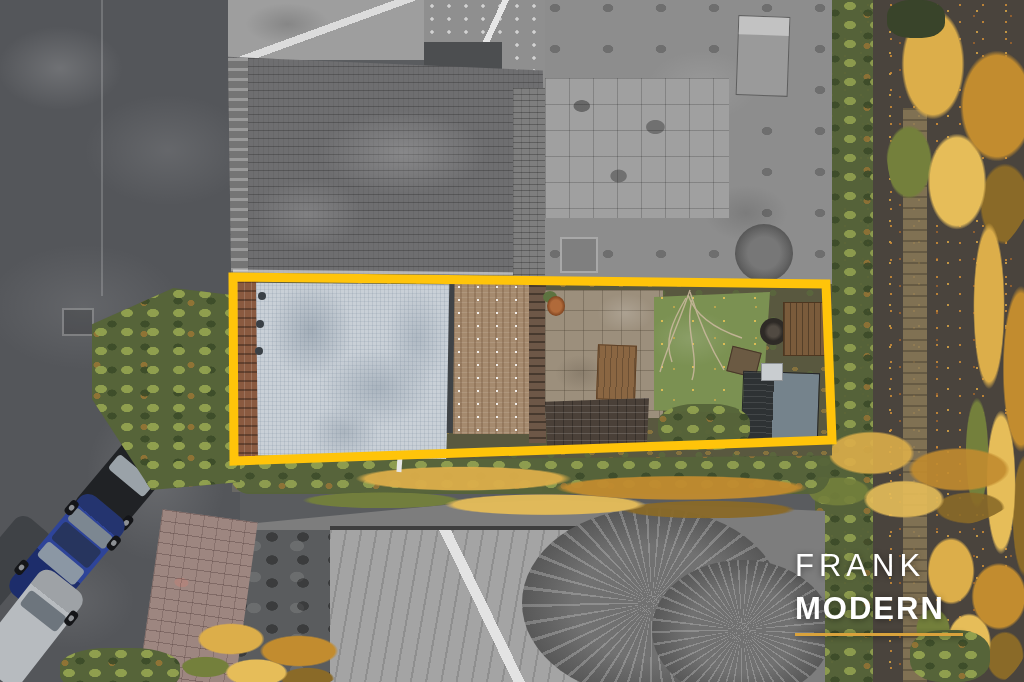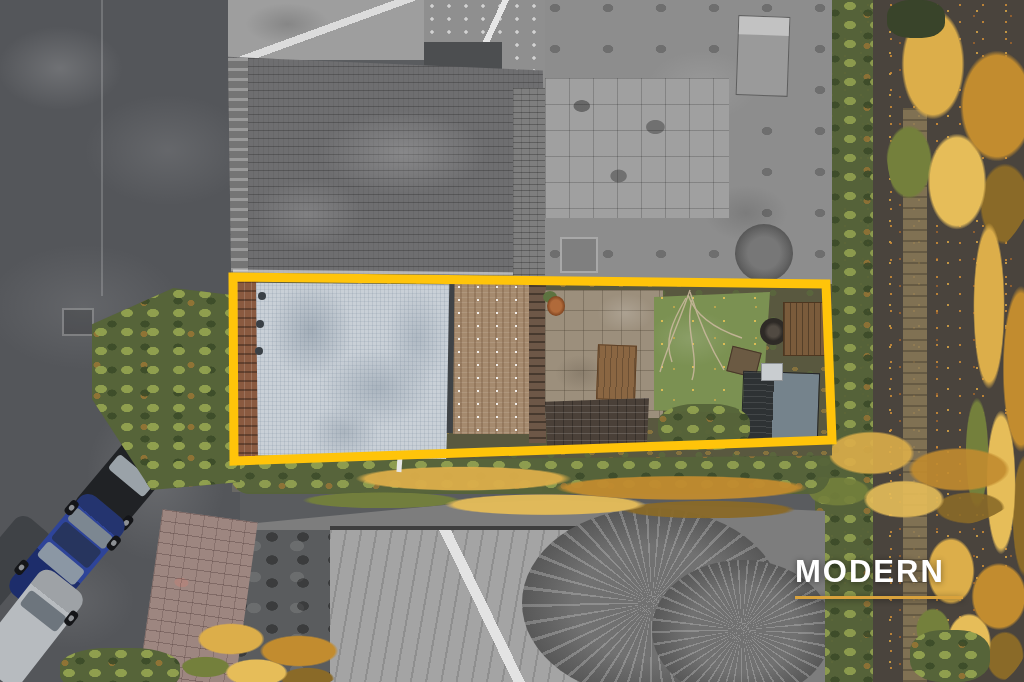--- a/index.html
+++ b/index.html
@@ -194,21 +194,21 @@
       repeating-linear-gradient(90deg, rgba(0,0,0,.25) 0 1px, transparent 1px 9px);}
   .pipe{left:397px;top:455px;width:5px;height:17px;background:#e6e6e6;transform:rotate(4deg);}
 
   
   .hedge-left{left:92px;top:288px;width:148px;height:202px;
     clip-path:polygon(0 18%,55% 0,100% 4%,100% 96%,40% 100%,0 55%);}
 
   
   .wm{left:795px;top:550px;width:180px;filter:drop-shadow(0 1px 3px rgba(0,0,0,.45));}
   .wm-l1{font-size:31px;font-weight:400;letter-spacing:5px;line-height:1;}
-  .wm-l2{font-size:31px;font-weight:700;letter-spacing:2px;line-height:1;margin-top:6px;}
+  .wm-l2{font-size:31px;font-weight:700;letter-spacing:2px;line-height:1;margin-top:12px;}
   .wm-rule{width:168px;height:3px;margin-top:9px;}
 
   svg.border-overlay{position:absolute;left:0;top:0;pointer-events:none;}
 </style>
 </head>
 <body>
 
 <div class="scene">
 
   <div class="abs road-left"></div>
@@ -320,17 +320,18 @@
   <div class="abs white-box"></div>
   <div class="abs bush-in greens"></div>
   <div class="abs dark-wall"></div>
   <div class="abs pipe"></div>
 
   <svg class="border-overlay" width="1024" height="682">
     <polygon fill="none" stroke-linejoin="miter" points="233,277 826,284 832,440 234,461" stroke="#ffc40a" stroke-width="9"></polygon>
   </svg>
 
   <div class="abs wm">
+    <div class="wm-l1" style="color: rgb(255, 255, 255);">FRANK</div>
     <div class="wm-l2" style="color: rgb(255, 255, 255);">MODERN</div>
     <div class="wm-rule" style="background: rgb(217, 162, 60);"></div>
   </div>
 
 </div>
 
 </body></html>

